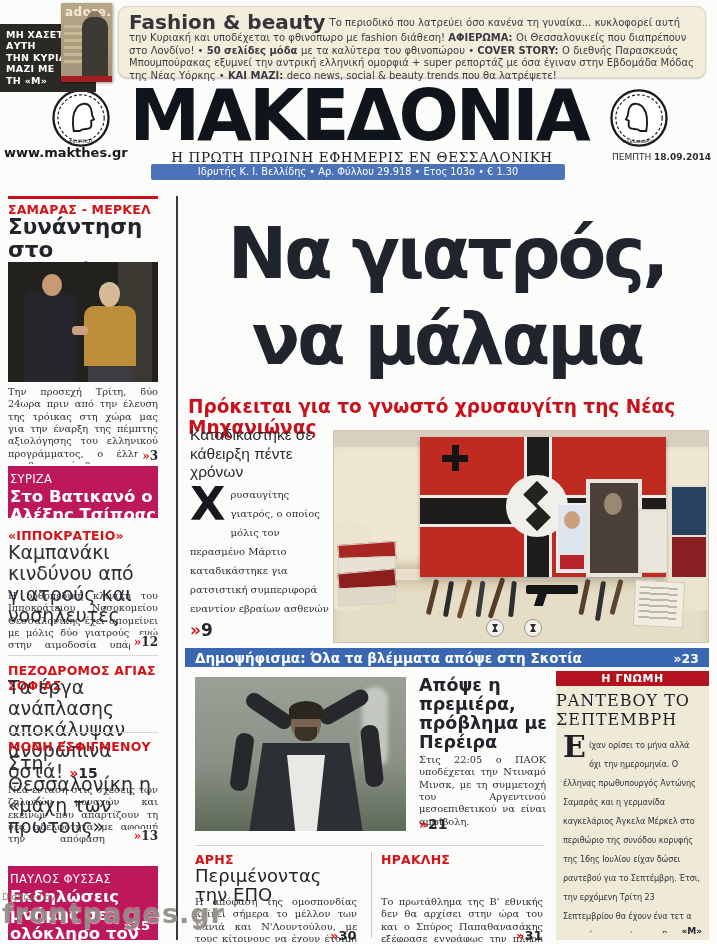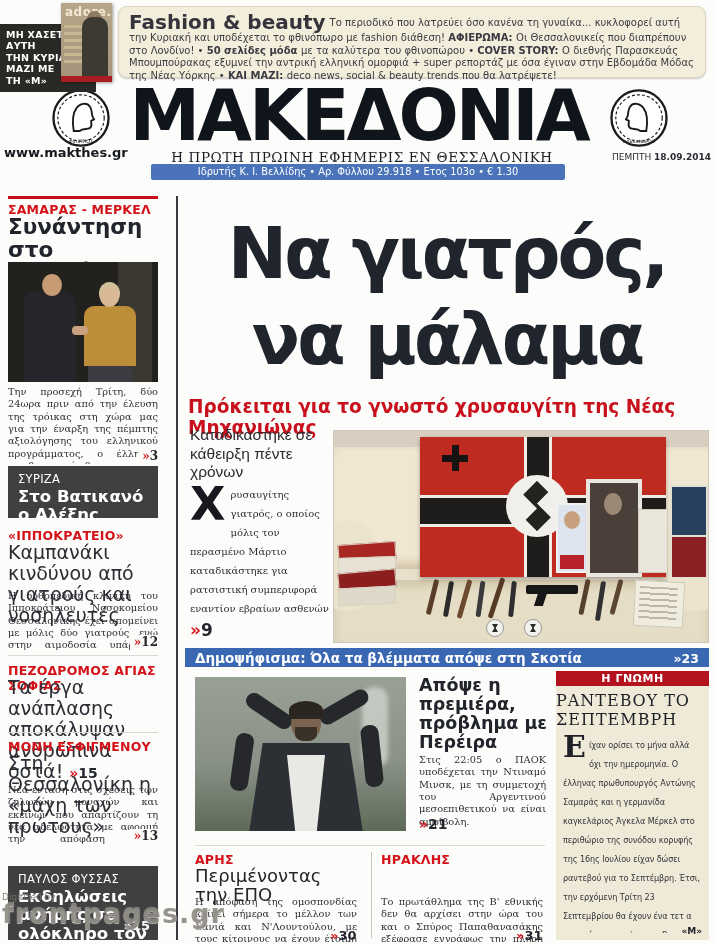--- a/index.html
+++ b/index.html
@@ -54,21 +54,21 @@
   .lc-photo{top:262px;height:120px;background:#23211e;overflow:hidden;}
   .door{position:absolute;right:6px;top:0;width:34px;height:120px;background:#3b3731;}
   .man-suit{position:absolute;left:16px;top:30px;width:52px;height:90px;background:#25252b;border-radius:8px 14px 0 0;}
   .man-head{position:absolute;left:34px;top:12px;width:20px;height:22px;background:#c69a73;border-radius:50%;}
   .woman-jacket{position:absolute;left:76px;top:44px;width:52px;height:60px;background:#bd8e3a;border-radius:10px 10px 0 0;}
   .woman-head{position:absolute;left:92px;top:24px;width:19px;height:21px;background:#d9b995;border-radius:50%;
               box-shadow:0 -3px 0 1px #cfc09a;}
   .woman-legs{position:absolute;left:80px;top:102px;width:44px;height:18px;background:#3c3c42;}
   .hands{position:absolute;left:64px;top:64px;width:16px;height:9px;background:#caa27f;border-radius:4px;}
   .b-body{top:386px;height:78px;overflow:hidden;}
-  .redbox{background:#404040;color:#fff;padding:6px 10px;box-sizing:border-box;}
+  .redbox{background:#be185d;color:#fff;padding:6px 2px;box-sizing:border-box;}
   .rb-kicker{font-size:11.5px;letter-spacing:.3px;}
   .rb-title{font-size:16.5px;font-weight:bold;line-height:1.12;margin-top:2px;}
   .syriza-box{top:466px;height:52px;}
   .ip-kicker{top:528px;}
   .ip-title{top:542px;font-size:19px;line-height:1.1;color:#2a2d34;}
   .ip-body{top:590px;height:60px;overflow:hidden;}
   .lc-rule1{left:8px;top:655px;width:150px;}
   .pz-kicker{top:663px;}
   .pz-title{top:677px;font-size:19px;line-height:1.1;color:#2a2d34;}
   .es-kicker{top:739px;}

